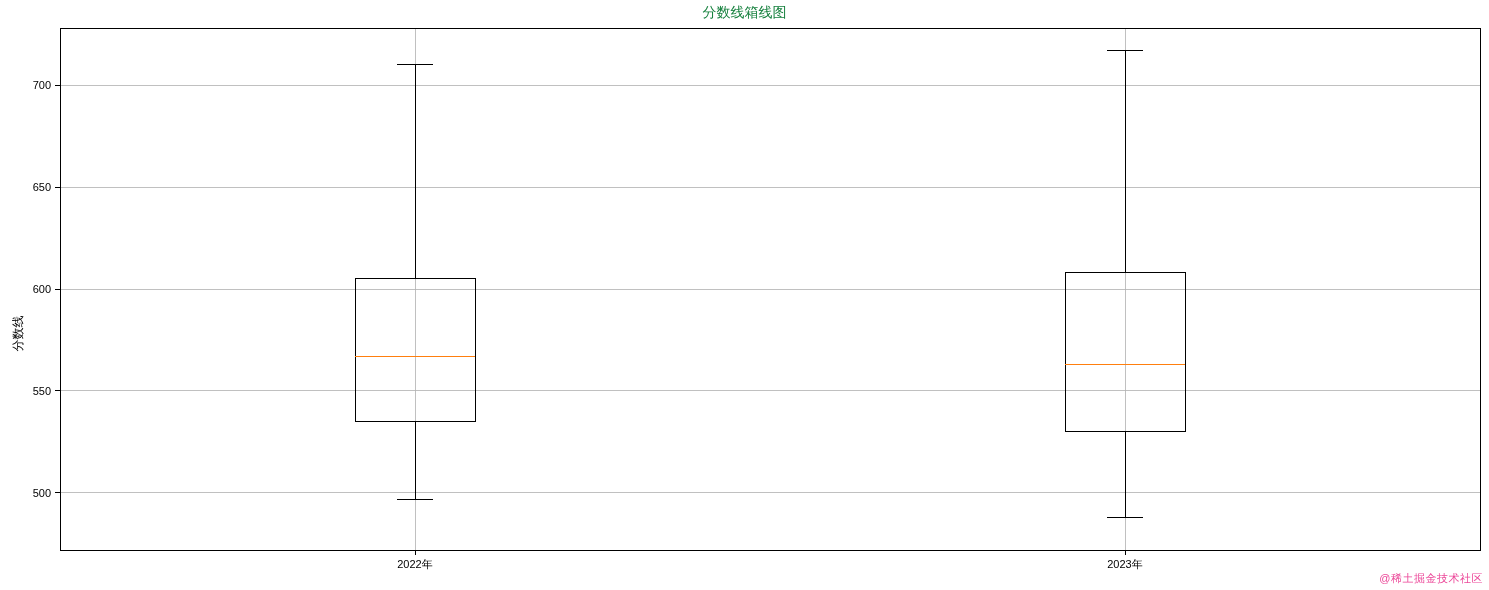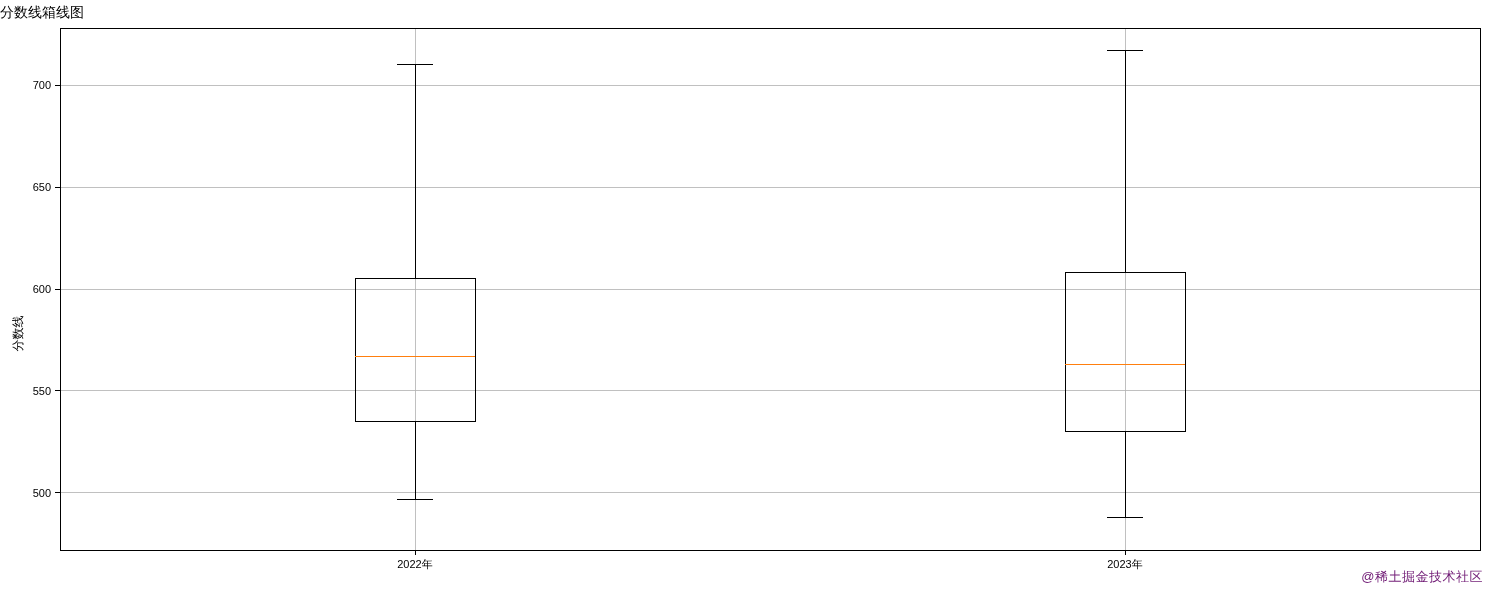--- a/index.html
+++ b/index.html
@@ -1,27 +1,27 @@
 <!DOCTYPE html>
 <html><head>
 <meta charset="utf-8">
 <style>
   html,body{margin:0;padding:0;background:#fff;font-family:"Helvetica Neue",Arial,"PingFang SC","Hiragino Sans GB","Microsoft YaHei",sans-serif}
   .chart-wrap{position:relative;width:1489px;height:590px}
-  .chart-title{position:absolute;left:0;right:0;top:4px;font-size:14px;color:#000000}
+  .chart-title{position:absolute;left:0;right:0;top:4px;text-align:center;font-size:14px;color:#15803d}
   .ylabel{position:absolute;left:0;top:50%;transform:translate(0,-50%) rotate(-90deg);transform-origin:left top;font-size:12px;color:#000}
   svg{display:block}
   .plot-border{fill:none;stroke:#000;stroke-width:1;shape-rendering:crispEdges}
   .grid line{stroke:#b0b0b0;stroke-width:0.8;shape-rendering:crispEdges}
   .box rect{fill:none;stroke:#000;stroke-width:1;shape-rendering:crispEdges}
   .box .median{stroke:#ff7f0e;stroke-width:1.4;shape-rendering:crispEdges}
   .box .whisker,.box .cap,.box .stem{stroke:#000;stroke-width:1;shape-rendering:crispEdges}
   .tick line{stroke:#000;stroke-width:1;shape-rendering:crispEdges}
   .tick text,.xtick text{font-size:11px;fill:#000}
-  .watermark{position:absolute;right:6px;bottom:4px;color:#701a75;font-size:13px;letter-spacing:0.5px;pointer-events:none;user-select:none}
+  .watermark{position:absolute;right:6px;bottom:4px;color:#ec4899;font-size:11px;letter-spacing:0.5px;pointer-events:none;user-select:none}
 </style>
 </head>
 <body>
 
 <div class="chart-wrap">
   <div class="chart-title">分数线箱线图</div>
   <div class="ylabel" style="left:10px;top:360px">分数线</div>
 
   <svg id="chart-svg" width="1489" height="590">
       <g class="grid">

